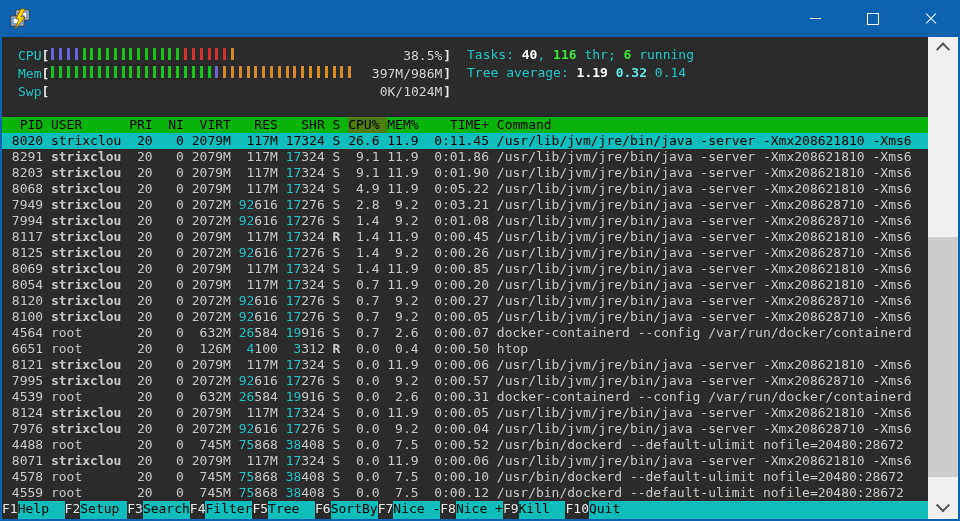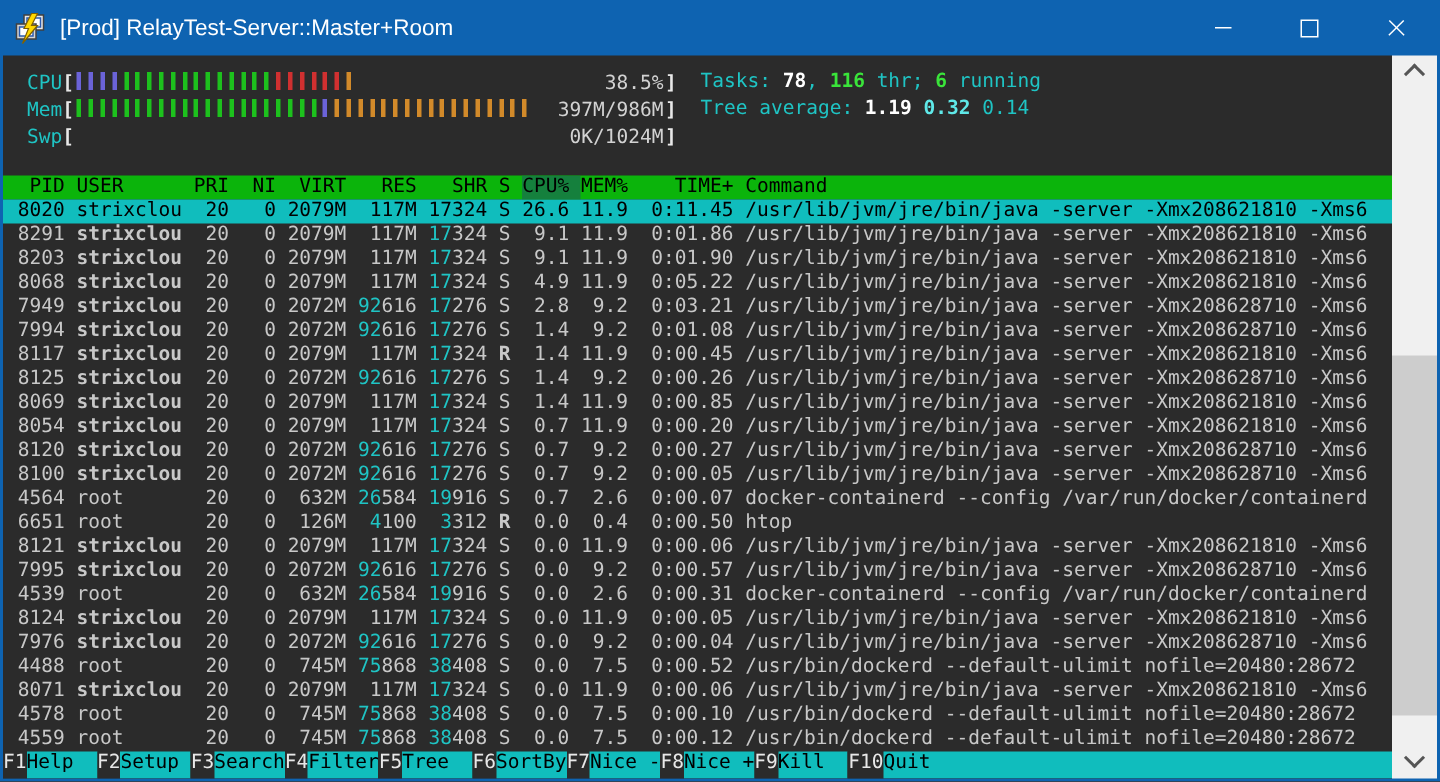--- a/index.html
+++ b/index.html
@@ -33,21 +33,21 @@
   .tk-blue{color:#6b63d8;} .tk-green{color:#1dc11d;} .tk-red{color:#d03030;} .tk-orange{color:#d28a2a;}
   .stats{position:absolute;left:465px;top:0;}
   .statline{height:18px;white-space:pre;}
   .st-c{color:#1fc4c4;} .st-wb{color:#ffffff;font-weight:bold;}
   .st-gb{color:#3ae43a;font-weight:bold;} .st-cb{color:#5fe8e8;font-weight:bold;} .st-cd{color:#1fc4c4;}
   
   .tbl{margin-top:16px;}
   .thead{background:#0bb40b;color:#000;height:16px;white-space:pre;overflow:hidden;padding-left:2px;}
   .cell{display:inline-block;margin-right:1ch;white-space:pre;vertical-align:top;}
   .colcmd{margin-right:0;}
-  .sortcol{background:#15803d;padding-right:1ch;margin-right:0;}
+  .sortcol{background:#4d7c0f;padding-right:1ch;margin-right:0;}
   .tbody{}
   .prow{height:16px;white-space:pre;overflow:hidden;padding-left:2px;}
   .prow .cell{color:#c8c8c8;}
   .c-user{color:#e0e0e0;font-weight:bold;}
   .c-memhi{color:#1fc4c4;}
   .c-run{color:#3ae43a;font-weight:bold;}
   .c-green{color:#21c721;}
   .c-plain{color:#d4d4d4;}
   .prow.sel{background:#10bdbd;}
   .prow.sel .cell,.prow.sel .cell span{color:#000 !important;font-weight:normal;}
@@ -70,21 +70,20 @@
 
 <div class="window">
   <div class="titlebar">
     <svg class="app-icon" viewBox="0 0 22 22">
       <rect x="7" y="2" width="13" height="10" fill="#e8e8e8" stroke="#404040" stroke-width="1"></rect>
       <rect x="9" y="4" width="9" height="6" fill="#ffffff" stroke="#2a5bb0" stroke-width="1"></rect>
       <rect x="2" y="8" width="13" height="10" fill="#d6d6d6" stroke="#404040" stroke-width="1"></rect>
       <rect x="4" y="10" width="9" height="6" fill="#ffffff" stroke="#2a5bb0" stroke-width="1"></rect>
       <polygon points="12,1 7,11 10,11 6,21 16,9 12,9 16,1" fill="#ffd800" stroke="#806000" stroke-width="0.8"></polygon>
     </svg>
-    <span class="title-text">[Prod] RelayTest-Server::Master+Room</span>
     <div class="win-controls">
       <div class="win-btn">
           <span class="g-min"></span>
         </div>
       <div class="win-btn">
           <span class="g-max"></span>
         </div>
       <div class="win-btn">
           <span class="g-close">
             <i class="a"></i>
@@ -101,21 +100,21 @@
         <div class="meter">
           <span class="m-label">CPU</span><span class="bracket">[</span><span class="m-bar"><span class="m-ticks"><span class="tick tk-blue"></span><span class="tick tk-blue"></span><span class="tick tk-blue"></span><span class="tick tk-blue"></span><span class="tick tk-green"></span><span class="tick tk-green"></span><span class="tick tk-green"></span><span class="tick tk-green"></span><span class="tick tk-green"></span><span class="tick tk-green"></span><span class="tick tk-green"></span><span class="tick tk-green"></span><span class="tick tk-green"></span><span class="tick tk-green"></span><span class="tick tk-green"></span><span class="tick tk-green"></span><span class="tick tk-green"></span><span class="tick tk-red"></span><span class="tick tk-red"></span><span class="tick tk-red"></span><span class="tick tk-red"></span><span class="tick tk-red"></span><span class="tick tk-red"></span><span class="tick tk-orange"></span></span><span class="m-text">38.5%</span></span><span class="bracket">]</span>
         </div>
         <div class="meter">
           <span class="m-label">Mem</span><span class="bracket">[</span><span class="m-bar"><span class="m-ticks"><span class="tick tk-green"></span><span class="tick tk-green"></span><span class="tick tk-green"></span><span class="tick tk-green"></span><span class="tick tk-green"></span><span class="tick tk-green"></span><span class="tick tk-green"></span><span class="tick tk-green"></span><span class="tick tk-green"></span><span class="tick tk-green"></span><span class="tick tk-green"></span><span class="tick tk-green"></span><span class="tick tk-green"></span><span class="tick tk-green"></span><span class="tick tk-green"></span><span class="tick tk-green"></span><span class="tick tk-green"></span><span class="tick tk-green"></span><span class="tick tk-green"></span><span class="tick tk-green"></span><span class="tick tk-green"></span><span class="tick tk-blue"></span><span class="tick tk-orange"></span><span class="tick tk-orange"></span><span class="tick tk-orange"></span><span class="tick tk-orange"></span><span class="tick tk-orange"></span><span class="tick tk-orange"></span><span class="tick tk-orange"></span><span class="tick tk-orange"></span><span class="tick tk-orange"></span><span class="tick tk-orange"></span><span class="tick tk-orange"></span><span class="tick tk-orange"></span><span class="tick tk-orange"></span><span class="tick tk-orange"></span><span class="tick tk-orange"></span><span class="tick tk-orange"></span><span class="tick tk-orange"></span></span><span class="m-text">397M/986M</span></span><span class="bracket">]</span>
         </div>
         <div class="meter">
           <span class="m-label">Swp</span><span class="bracket">[</span><span class="m-bar"><span class="m-ticks"></span><span class="m-text">0K/1024M</span></span><span class="bracket">]</span>
         </div>
         <div class="stats">
-          <div class="statline"><span class="st-c">Tasks: </span><span class="st-wb">78</span><span class="st-c">, </span><span class="st-gb">116</span><span class="st-c"> thr; </span><span class="st-gb">6</span><span class="st-c"> running</span></div>
+          <div class="statline"><span class="st-c">Tasks: </span><span class="st-wb">40</span><span class="st-c">, </span><span class="st-gb">116</span><span class="st-c"> thr; </span><span class="st-gb">6</span><span class="st-c"> running</span></div>
           <div class="statline"><span class="st-c">Tree average: </span><span class="st-wb">1.19 </span><span class="st-cb">0.32 </span><span class="st-cd">0.14</span></div>
         </div>
       </div>
 
       <div class="tbl">
         <div class="thead" id="tblhdr"><span class="cell" style="width: 5ch; text-align: right;">PID</span><span class="cell" style="width: 9ch; text-align: left;">USER</span><span class="cell" style="width: 3ch; text-align: right;">PRI</span><span class="cell" style="width: 3ch; text-align: right;">NI</span><span class="cell" style="width: 5ch; text-align: right;">VIRT</span><span class="cell" style="width: 5ch; text-align: right;">RES</span><span class="cell" style="width: 5ch; text-align: right;">SHR</span><span class="cell" style="width: 1ch; text-align: left;">S</span><span class="cell sortcol" style="width: 4ch; text-align: right;">CPU%</span><span class="cell" style="width: 4ch; text-align: right;">MEM%</span><span class="cell" style="width: 8ch; text-align: right;">TIME+</span><span class="cell colcmd">Command</span></div>
         <div class="tbody" id="tblbody">
             <div class="prow sel"><span class="cell" style="width: 5ch; text-align: right;">8020</span><span class="cell c-user" style="width: 9ch; text-align: left;">strixclou</span><span class="cell" style="width: 3ch; text-align: right;">20</span><span class="cell" style="width: 3ch; text-align: right;">0</span><span class="cell c-memhi" style="width: 5ch; text-align: right;">2079M</span><span class="cell c-memhi" style="width: 5ch; text-align: right;">117M</span><span class="cell" style="width: 5ch; text-align: right;"><span class="c-memhi">17</span><span>324</span></span><span class="cell" style="width: 1ch; text-align: left;">S</span><span class="cell" style="width: 4ch; text-align: right;">26.6</span><span class="cell" style="width: 4ch; text-align: right;">11.9</span><span class="cell" style="width: 8ch; text-align: right;">0:11.45</span><span class="cell colcmd c-green">/usr/lib/jvm/jre/bin/java -server -Xmx208621810 -Xms6</span></div>
             <div class="prow"><span class="cell" style="width: 5ch; text-align: right;">8291</span><span class="cell c-user" style="width: 9ch; text-align: left;">strixclou</span><span class="cell" style="width: 3ch; text-align: right;">20</span><span class="cell" style="width: 3ch; text-align: right;">0</span><span class="cell c-memhi" style="width: 5ch; text-align: right;">2079M</span><span class="cell c-memhi" style="width: 5ch; text-align: right;">117M</span><span class="cell" style="width: 5ch; text-align: right;"><span class="c-memhi">17</span><span>324</span></span><span class="cell" style="width: 1ch; text-align: left;">S</span><span class="cell" style="width: 4ch; text-align: right;">9.1</span><span class="cell" style="width: 4ch; text-align: right;">11.9</span><span class="cell" style="width: 8ch; text-align: right;">0:01.86</span><span class="cell colcmd c-green">/usr/lib/jvm/jre/bin/java -server -Xmx208621810 -Xms6</span></div>
             <div class="prow"><span class="cell" style="width: 5ch; text-align: right;">8203</span><span class="cell c-user" style="width: 9ch; text-align: left;">strixclou</span><span class="cell" style="width: 3ch; text-align: right;">20</span><span class="cell" style="width: 3ch; text-align: right;">0</span><span class="cell c-memhi" style="width: 5ch; text-align: right;">2079M</span><span class="cell c-memhi" style="width: 5ch; text-align: right;">117M</span><span class="cell" style="width: 5ch; text-align: right;"><span class="c-memhi">17</span><span>324</span></span><span class="cell" style="width: 1ch; text-align: left;">S</span><span class="cell" style="width: 4ch; text-align: right;">9.1</span><span class="cell" style="width: 4ch; text-align: right;">11.9</span><span class="cell" style="width: 8ch; text-align: right;">0:01.90</span><span class="cell colcmd c-green">/usr/lib/jvm/jre/bin/java -server -Xmx208621810 -Xms6</span></div>

